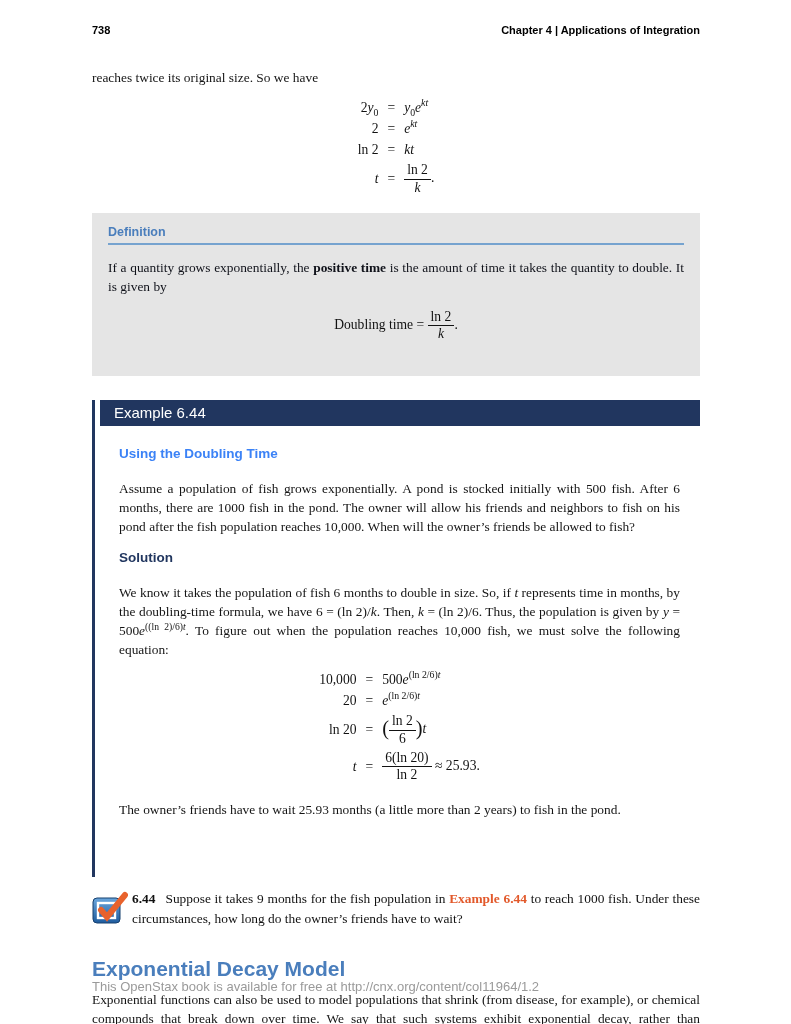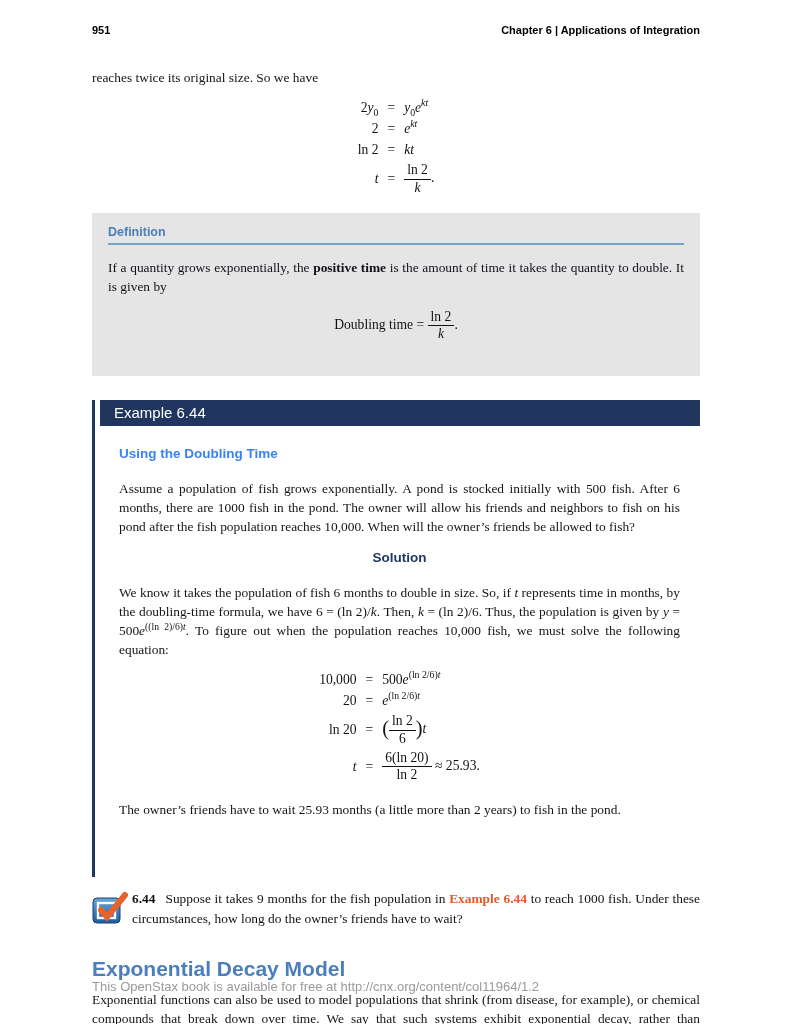--- a/index.html
+++ b/index.html
@@ -30,21 +30,21 @@
   .defbox .deftitle{font-family:"Liberation Sans",sans-serif;font-size:12.5px;font-weight:bold;color:#4a7ebc;border-bottom:2px solid #76a3cf;padding-bottom:4px;margin-bottom:10px;}
   .defbox .para{color:#10121a;}
   .defeq{text-align:center;margin-top:10px;font-size:13.6px;}
 
   
   .example{margin-top:24px;border-left:3px solid #21365f;padding-bottom:44px;}
   .exhead{margin-left:5px;background:#21365f;color:#ffffff;font-family:"Liberation Sans",sans-serif;font-size:15px;padding:4px 14px 5px 14px;}
   .exbody{margin-left:24px;margin-right:20px;}
   .extitle{font-family:"Liberation Sans",sans-serif;font-size:13.5px;font-weight:bold;color:#3b82f6;margin-top:20px;}
   .exbody .para{margin-top:18px;}
-  .soltitle{font-family:"Liberation Sans",sans-serif;font-size:13.5px;font-weight:bold;color:#21365f;text-align:center;}
+  .soltitle{font-family:"Liberation Sans",sans-serif;font-size:13.5px;font-weight:bold;color:#21365f;}
   .solpara{margin-top:8px;}
   .concl{margin-top:10px;}
 
   
   .checkpoint{display:flex;margin-top:12px;align-items:center;}
   .cpicon{flex:0 0 40px;padding-top:2px;}
   .cptext{font-size:13.4px;line-height:1.5;text-align:justify;margin-right:0;}
   .cpnum{font-weight:bold;margin-right:10px;}
   .xref{color:#e2592b;font-weight:bold;cursor:pointer;}
 
@@ -56,22 +56,22 @@
   .pgfoot{position:absolute;left:92px;top:979px;font-family:"Liberation Sans",sans-serif;font-size:13px;color:#9a9a9a;}
 
   i{font-style:italic;}
 </style>
 </head>
 <body>
 
 <div class="page">
 
   <div class="pghead">
-    <span>951</span>
-    <span>Chapter 6 | Applications of Integration</span>
+    <span>738</span>
+    <span>Chapter 4 | Applications of Integration</span>
   </div>
 
   <p class="para intro">reaches twice its original size. So we have</p>
 
   <div class="eq">
     <span class="lhs">2<i>y</i><sub>0</sub></span>
       <span class="rel">=</span>
       <span class="rhs"><i>y</i><sub>0</sub><i>e</i><sup><i>kt</i></sup></span>
     <span class="lhs">2</span>
       <span class="rel">=</span>

